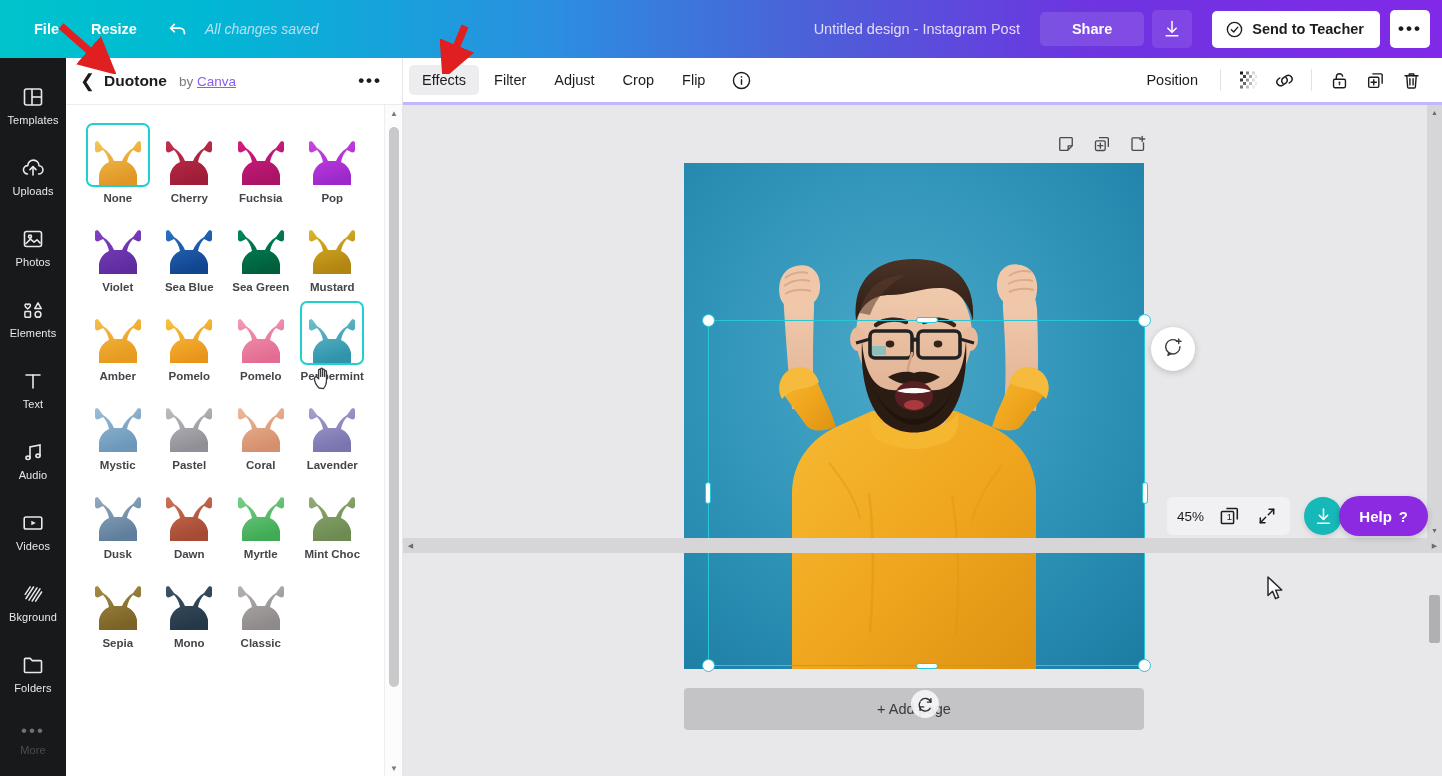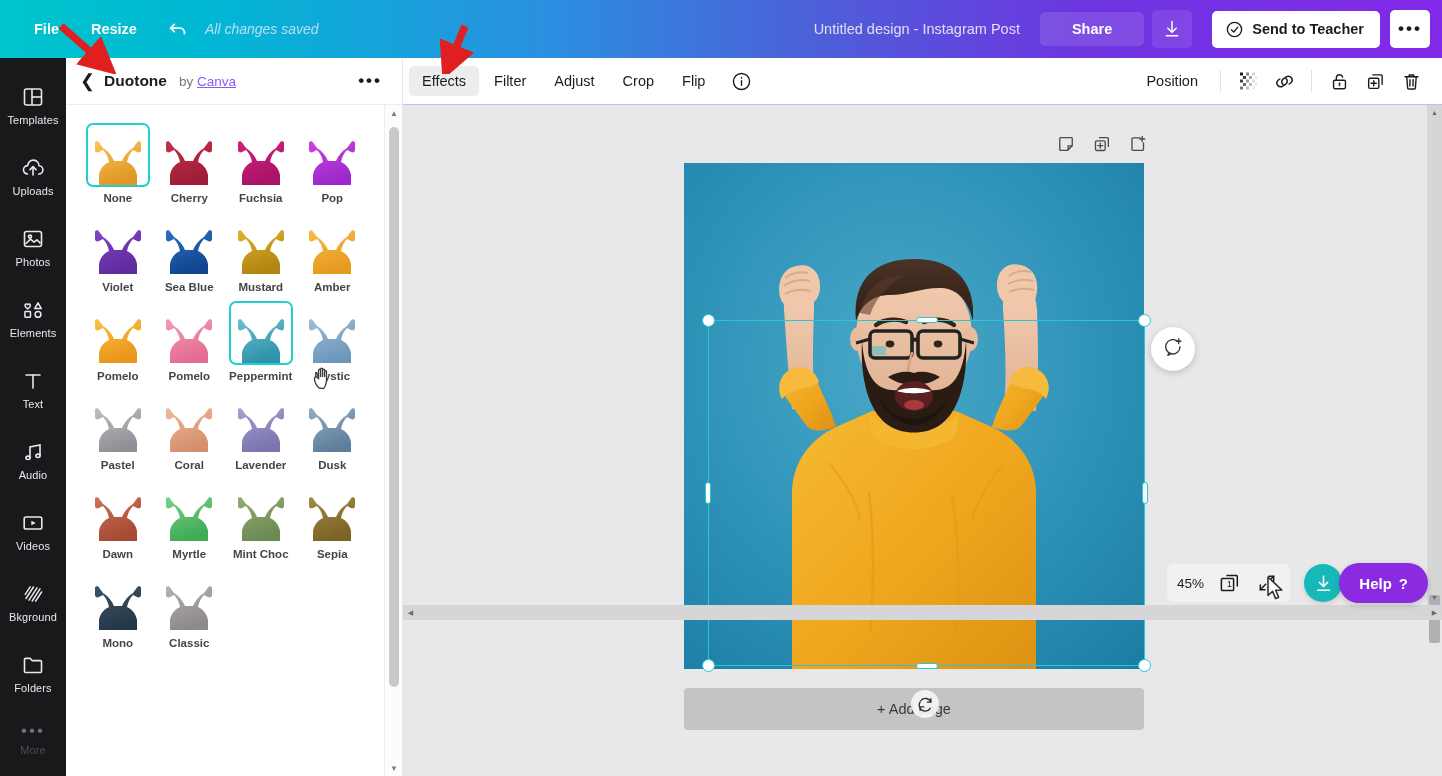--- a/index.html
+++ b/index.html
@@ -2,21 +2,21 @@
 <html><head>
 <meta charset="utf-8">
 <style>
   * { box-sizing: border-box; margin: 0; padding: 0; }
   html, body {
     width: 1442px; height: 776px;
     overflow: hidden;
     font-family: "Liberation Sans", sans-serif;
     background: #ffffff;
   }
-  #app { position: relative; width: 1442px; height: 620px; }
+  #app { position: relative; width: 1442px; height: 553px; }
 
   
   .topbar {
     position: absolute; top: 0; left: 0; width: 1442px; height: 58px;
     background: linear-gradient(90deg,#00c4cc 0%, #00b8d4 14%, #2b8fe0 38%, #4a63d8 55%, #6d35e0 75%, #8129e8 100%);
     display: flex; align-items: center;
     z-index: 40;
   }
   .tb-left { display: flex; align-items: center; height: 100%; padding-left: 18px; gap: 0px; }
   .tb-item {
@@ -116,21 +116,21 @@
   }
   .ps-arrow.up { top:0; } .ps-arrow.down { bottom:0; }
   .ps-thumb {
     position:absolute; left:4px; top:22px; width:10px; height:560px;
     background:#c9c9cb; border-radius:5px; cursor:pointer;
   }
 
   
   .etool {
     position: absolute; top: 58px; left: 403px; width: 1039px; height: 47px;
-    background: #fff; border-bottom: 1px solid #c4b5fd;
+    background: #fff; border-bottom: 3px solid #c4b5fd;
     display: flex; align-items: center; padding: 0 14px 0 6px; z-index: 15;
   }
   .etab {
     font-size: 14.5px; color: #1c1c1e; padding: 7px 13px; border-radius: 5px;
     cursor: pointer; margin-right: 2px; white-space: nowrap;
   }
   .etab.active { background: #ededef; font-weight: normal; }
   .einfo { width: 30px; height: 30px; display:flex; align-items:center; justify-content:center; margin-left: 6px; cursor:pointer; }
   .etool-right { margin-left: auto; display: flex; align-items: center; gap: 2px; }
   .eposition { font-size: 14.5px; color: #1c1c1e; padding: 7px 12px; border-radius: 5px; cursor: pointer; }
@@ -468,20 +468,34 @@
                 <defs>
                   <linearGradient id="g5" x1="0" y1="0" x2="0.35" y2="1">
                     <stop offset="0%" stop-color="#2b71c4"></stop>
                     <stop offset="100%" stop-color="#11458f"></stop>
                   </linearGradient>
                 </defs>
                 <path d="M5 4 L5 11 C5 13 7 14 9 13 L13 11 C16 14 18 18 19 23 C14 25 10 30 9 36 L9 46 L47 46 L47 36 C46 30 42 25 37 23 C38 18 40 14 43 11 L47 13 C49 14 51 13 51 11 L51 4 C51 2 48 1.6 47 3.4 L43 9 C38 12 34 17 32 22 L24 22 C22 17 18 12 13 9 L9 3.4 C8 1.6 5 2 5 4 Z" fill="url(#g5)"></path>
               </svg>
             </div>
             <div class="sw-name">Sea Blue</div>
+          </div>
+          <div class="sw">
+            <div class="sw-thumb">
+              <svg class="torso" viewBox="0 0 56 46" xmlns="http://www.w3.org/2000/svg">
+                <defs>
+                  <linearGradient id="g6" x1="0" y1="0" x2="0.35" y2="1">
+                    <stop offset="0%" stop-color="#00895b"></stop>
+                    <stop offset="100%" stop-color="#00603c"></stop>
+                  </linearGradient>
+                </defs>
+                <path d="M5 4 L5 11 C5 13 7 14 9 13 L13 11 C16 14 18 18 19 23 C14 25 10 30 9 36 L9 46 L47 46 L47 36 C46 30 42 25 37 23 C38 18 40 14 43 11 L47 13 C49 14 51 13 51 11 L51 4 C51 2 48 1.6 47 3.4 L43 9 C38 12 34 17 32 22 L24 22 C22 17 18 12 13 9 L9 3.4 C8 1.6 5 2 5 4 Z" fill="url(#g6)"></path>
+              </svg>
+            </div>
+            <div class="sw-name">Sea Green</div>
           </div>
           <div class="sw">
             <div class="sw-thumb">
               <svg class="torso" viewBox="0 0 56 46" xmlns="http://www.w3.org/2000/svg">
                 <defs>
                   <linearGradient id="g7" x1="0" y1="0" x2="0.35" y2="1">
                     <stop offset="0%" stop-color="#ddb429"></stop>
                     <stop offset="100%" stop-color="#b08512"></stop>
                   </linearGradient>
                 </defs>

